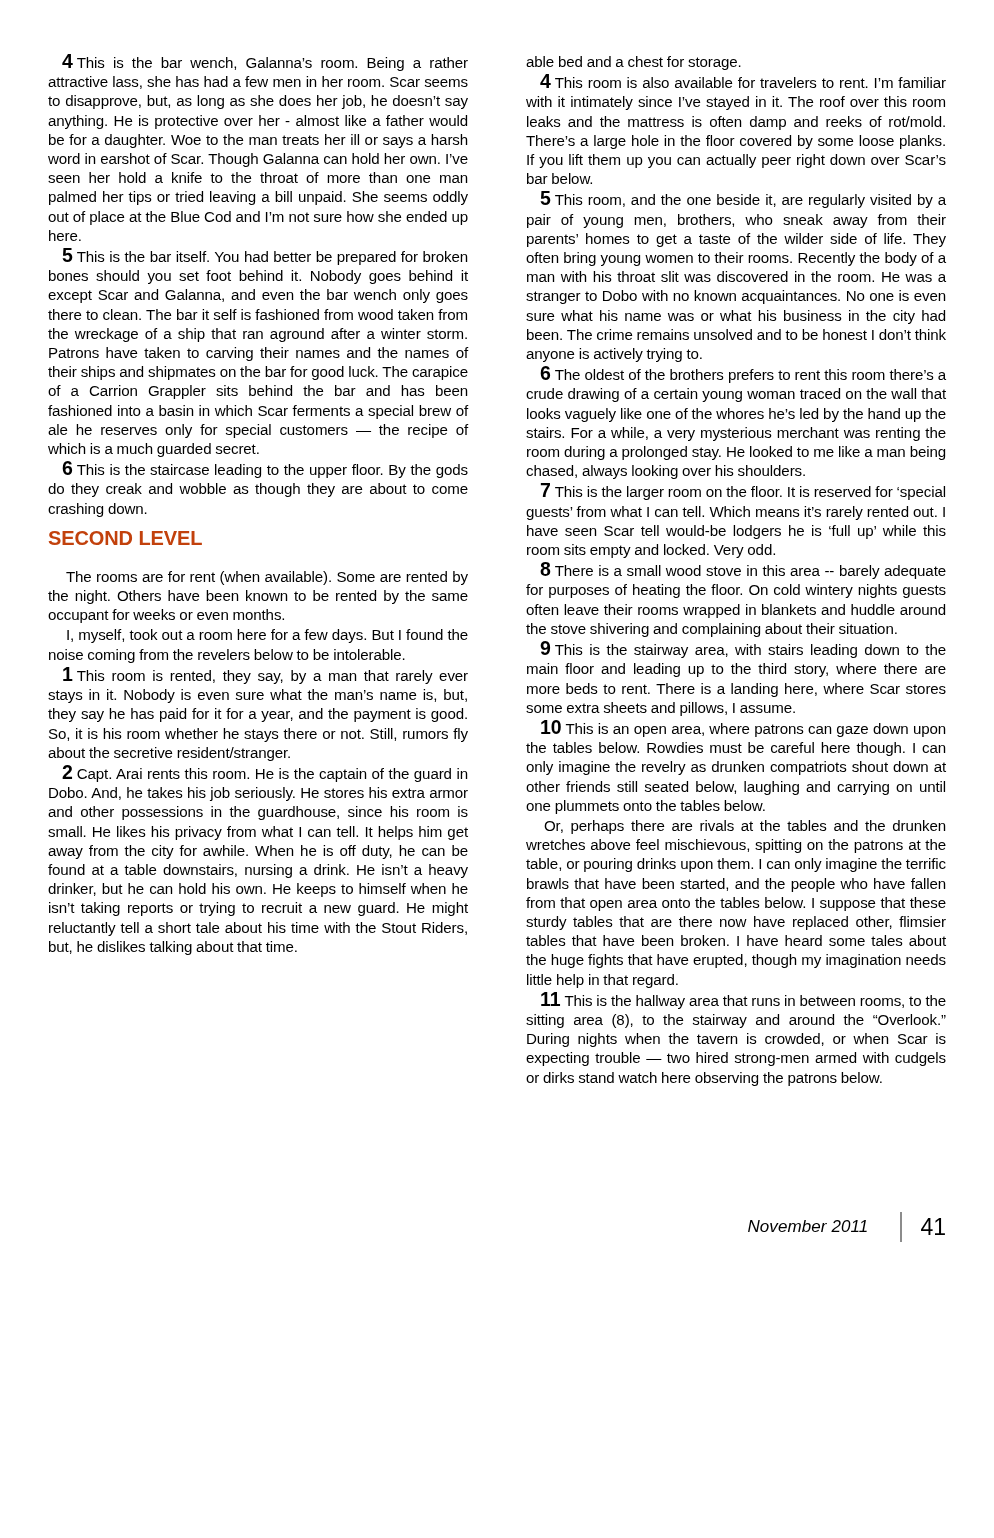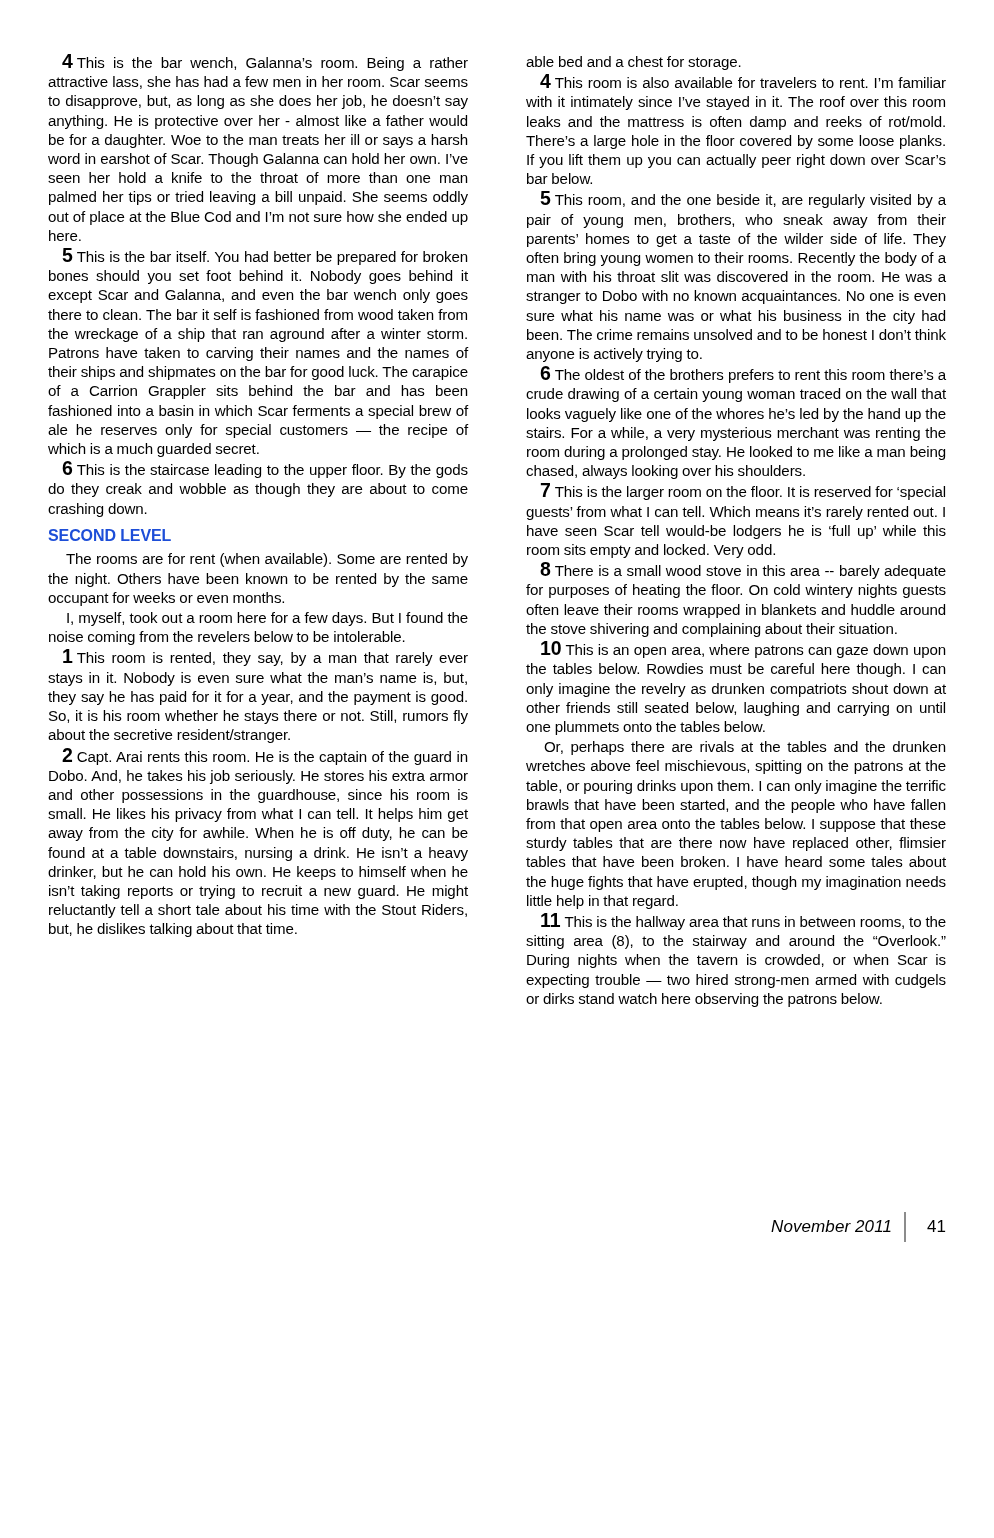--- a/index.html
+++ b/index.html
@@ -50,25 +50,25 @@
     line-height: 1;
     padding-left: 14px;
     padding-right: 4px;
   }
   p.body .first-indent {
     display: inline-block;
     width: 18px;
   }
 
   h2.section-head {
-    color: #1d4ed8;
-    font-size: 16px;
+    color: #c2410c;
+    font-size: 20px;
     font-weight: bold;
     letter-spacing: -0.1px;
-    margin: 9px 0 5px 0;
+    margin: 9px 0 18px 0;
     line-height: 1.1;
   }
 
   
   .bonus-box {
     position: absolute;
     left: 0px;
     top: 1332px;
     width: 441px;
     height: 62px;
@@ -143,29 +143,29 @@
     right: 48px;
     bottom: 46px;
     display: flex;
     align-items: center;
     gap: 0px;
   }
   .footer-date {
     font-style: italic;
     font-size: 17px;
     letter-spacing: 0.1px;
-    padding-right: 12px;
+    padding-right: 32px;
   }
   .footer-rule {
     width: 2px;
     height: 30px;
     background: #8c8c8c;
   }
   .footer-page {
-    font-size: 17px;
+    font-size: 23px;
     padding-left: 18px;
     min-width: 22px;
     text-align: right;
   }
 </style>
 </head>
 <body>
 
 <div class="page">
 
@@ -216,20 +216,21 @@
       <p class="body"><span class="lead-in">4</span><span>This room is also available for travelers to rent. I’m familiar with it intimately since I’ve stayed in it. The roof over this room leaks and the mattress is often damp and reeks of rot/mold. There’s a large hole in the floor covered by some loose planks. If you lift them up you can actually peer right down over Scar’s bar below.</span></p>
 
       <p class="body"><span class="lead-in">5</span><span>This room, and the one beside it, are regularly visited by a pair of young men, brothers, who sneak away from their parents’ homes to get a taste of the wilder side of life. They often bring young women to their rooms. Recently the body of a man with his throat slit was discovered in the room. He was a stranger to Dobo with no known acquaintances. No one is even sure what his name was or what his business in the city had been. The crime remains unsolved and to be honest I don’t think anyone is actively trying to.</span></p>
 
       <p class="body"><span class="lead-in">6</span><span>The oldest of the brothers prefers to rent this room there’s a crude drawing of a certain young woman traced on the wall that looks vaguely like one of the whores he’s led by the hand up the stairs. For a while, a very mysterious merchant was renting the room during a prolonged stay. He looked to me like a man being chased, always looking over his shoulders.</span></p>
 
       <p class="body"><span class="lead-in">7</span><span>This is the larger room on the floor. It is reserved for ‘special guests’ from what I can tell. Which means it’s rarely rented out. I have seen Scar tell would-be lodgers he is ‘full up’ while this room sits empty and locked. Very odd.</span></p>
 
       <p class="body"><span class="lead-in">8</span><span>There is a small wood stove in this area -- barely adequate for purposes of heating the floor. On cold wintery nights guests often leave their rooms wrapped in blankets and huddle around the stove shivering and complaining about their situation.</span></p>
 
+      <p class="body"><span class="lead-in">9</span><span>This is the stairway area, with stairs leading down to the main floor and leading up to the third story, where there are more beds to rent. There is a landing here, where Scar stores some extra sheets and pillows, I assume.</span></p>
 
       <p class="body"><span class="lead-in">10</span><span>This is an open area, where patrons can gaze down upon the tables below. Rowdies must be careful here though. I can only imagine the revelry as drunken compatriots shout down at other friends still seated below, laughing and carrying on until one plummets onto the tables below.</span></p>
 
       <p class="body"><span class="first-indent"></span><span>Or, perhaps there are rivals at the tables and the drunken wretches above feel mischievous, spitting on the patrons at the table, or pouring drinks upon them. I can only imagine the terrific brawls that have been started, and the people who have fallen from that open area onto the tables below. I suppose that these sturdy tables that are there now have replaced other, flimsier tables that have been broken. I have heard some tales about the huge fights that have erupted, though my imagination needs little help in that regard.</span></p>
 
       <p class="body"><span class="lead-in">11</span><span>This is the hallway area that runs in between rooms, to the sitting area (8), to the stairway and around the “Overlook.”  During nights when the tavern is crowded, or when Scar is expecting trouble — two hired strong-men armed with cudgels or dirks stand watch here observing the patrons below.</span></p>
 
     </div>
   </div>
 

